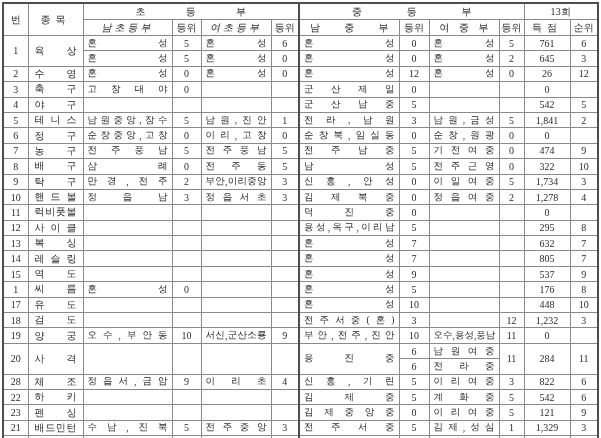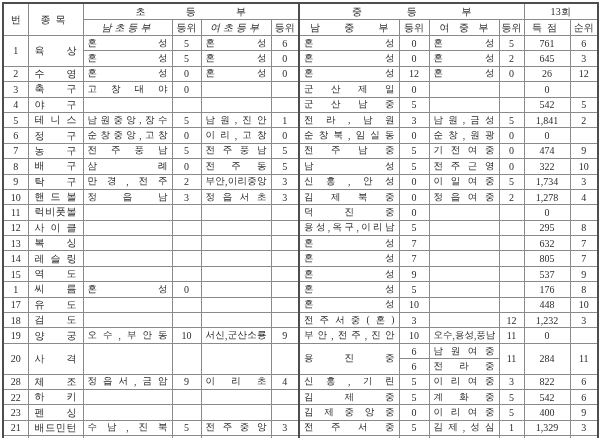--- a/index.html
+++ b/index.html
@@ -1065,21 +1065,21 @@
   <td class="n">0</td>
   <td>
           <div class="sp">
             <span>이</span>
             <span>리</span>
             <span>여</span>
             <span>중</span>
           </div>
         </td>
   <td class="n">5</td>
-  <td class="n">400</td>
+  <td class="n">121</td>
   <td class="n">9</td>
 </tr>
 
 <tr>
   <td class="n">21</td>
   <td class="ev">
           <div class="sp">
             <span>배</span>
             <span>드</span>
             <span>민</span>

